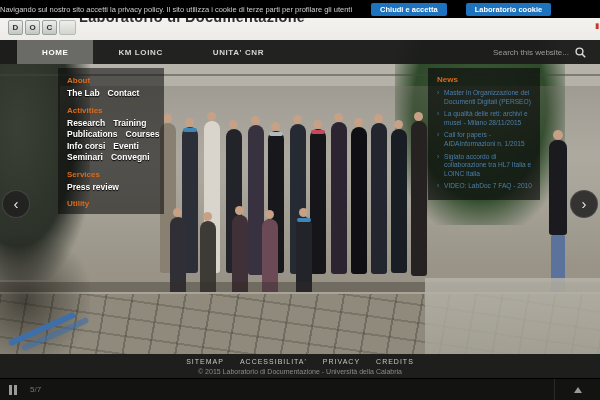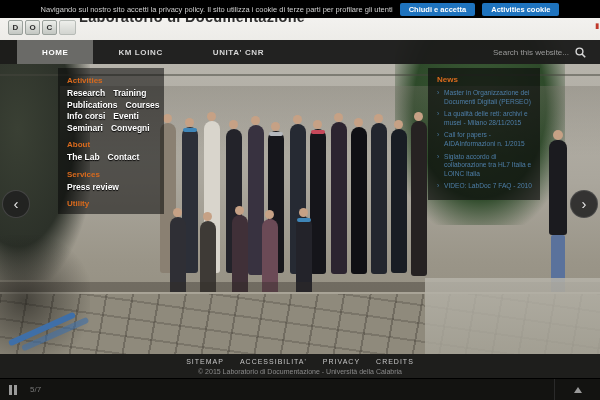--- a/index.html
+++ b/index.html
@@ -53,21 +53,21 @@
               padding:0 25px; display:flex; align-items:center; cursor:pointer; }
   .nav-item.active { background:#6a6a67; color:#fff; }
   .search-box { margin-left:auto; display:flex; align-items:center; padding-right:14px; gap:6px; }
   .search-box input { background:transparent; border:none; outline:none; color:#a9a9a9;
                       font-size:8px; width:104px; text-align:right; font-family:"Liberation Sans",sans-serif; }
   .search-box input::placeholder { color:#9a9a9a; }
   .search-icon svg { display:block; }
 
   
   .cookie { position:absolute; left:0; top:0; width:600px; height:18px; background:#000; z-index:50;
-            display:flex; align-items:center; justify-content:center; gap:7px; }
+            display:flex; align-items:center; justify-content:flex-start; gap:19px; }
   .cookie-msg { color:#cfcfcf; font-size:7.5px; }
   .cookie-btn { background:#1e73be; color:#fff; border:none; border-radius:2px;
                 font-size:7.5px; font-weight:bold; padding:2px 9px; height:13px; line-height:9px;
                 font-family:"Liberation Sans",sans-serif; cursor:pointer; }
 
   
   .left-menu { position:absolute; left:58px; top:68px; width:106px; height:146px; overflow:hidden;
                background:rgba(8,8,8,.55); z-index:20; padding:8px 9px; }
   .menu-title { color:#d96a1d; font-size:8px; font-weight:bold; line-height:10px; margin-bottom:2px; }
   .menu-sec { margin-bottom:6px; }
@@ -192,48 +192,48 @@
           <circle cx="4.5" cy="4.5" r="3.4" fill="none" stroke="#d8d8d8" stroke-width="1.4"></circle>
           <line x1="7" y1="7" x2="10.2" y2="10.2" stroke="#d8d8d8" stroke-width="1.6"></line>
         </svg>
       </span>
     </div>
   </div>
 
   <div class="cookie">
     <span class="cookie-msg">Navigando sul nostro sito accetti la privacy policy. Il sito utilizza i cookie di terze parti per profilare gli utenti</span>
     <button class="cookie-btn">Chiudi e accetta</button>
-    <button class="cookie-btn">Activities cookie</button>
+    <button class="cookie-btn">Laboratorio cookie</button>
   </div>
 
   <div class="left-menu">
+    <div class="menu-sec">
+      <div class="menu-title">About</div>
+      <div class="menu-row">
+        <span class="menu-link">The Lab</span>
+        <span class="menu-link">Contact</span>
+      </div>
+    </div>
     <div class="menu-sec">
       <div class="menu-title">Activities</div>
       <div class="menu-row">
         <span class="menu-link">Research</span>
         <span class="menu-link">Training</span>
       </div>
       <div class="menu-row">
         <span class="menu-link">Publications</span>
         <span class="menu-link">Courses</span>
       </div>
       <div class="menu-row">
         <span class="menu-link">Info corsi</span>
         <span class="menu-link">Eventi</span>
       </div>
       <div class="menu-row">
         <span class="menu-link">Seminari</span>
         <span class="menu-link">Convegni</span>
-      </div>
-    </div>
-    <div class="menu-sec">
-      <div class="menu-title">About</div>
-      <div class="menu-row">
-        <span class="menu-link">The Lab</span>
-        <span class="menu-link">Contact</span>
       </div>
     </div>
     <div class="menu-sec">
       <div class="menu-title">Services</div>
       <div class="menu-row">
         <span class="menu-link">Press review</span>
       </div>
     </div>
     <div class="menu-sec">
       <div class="menu-title">Utility</div>

